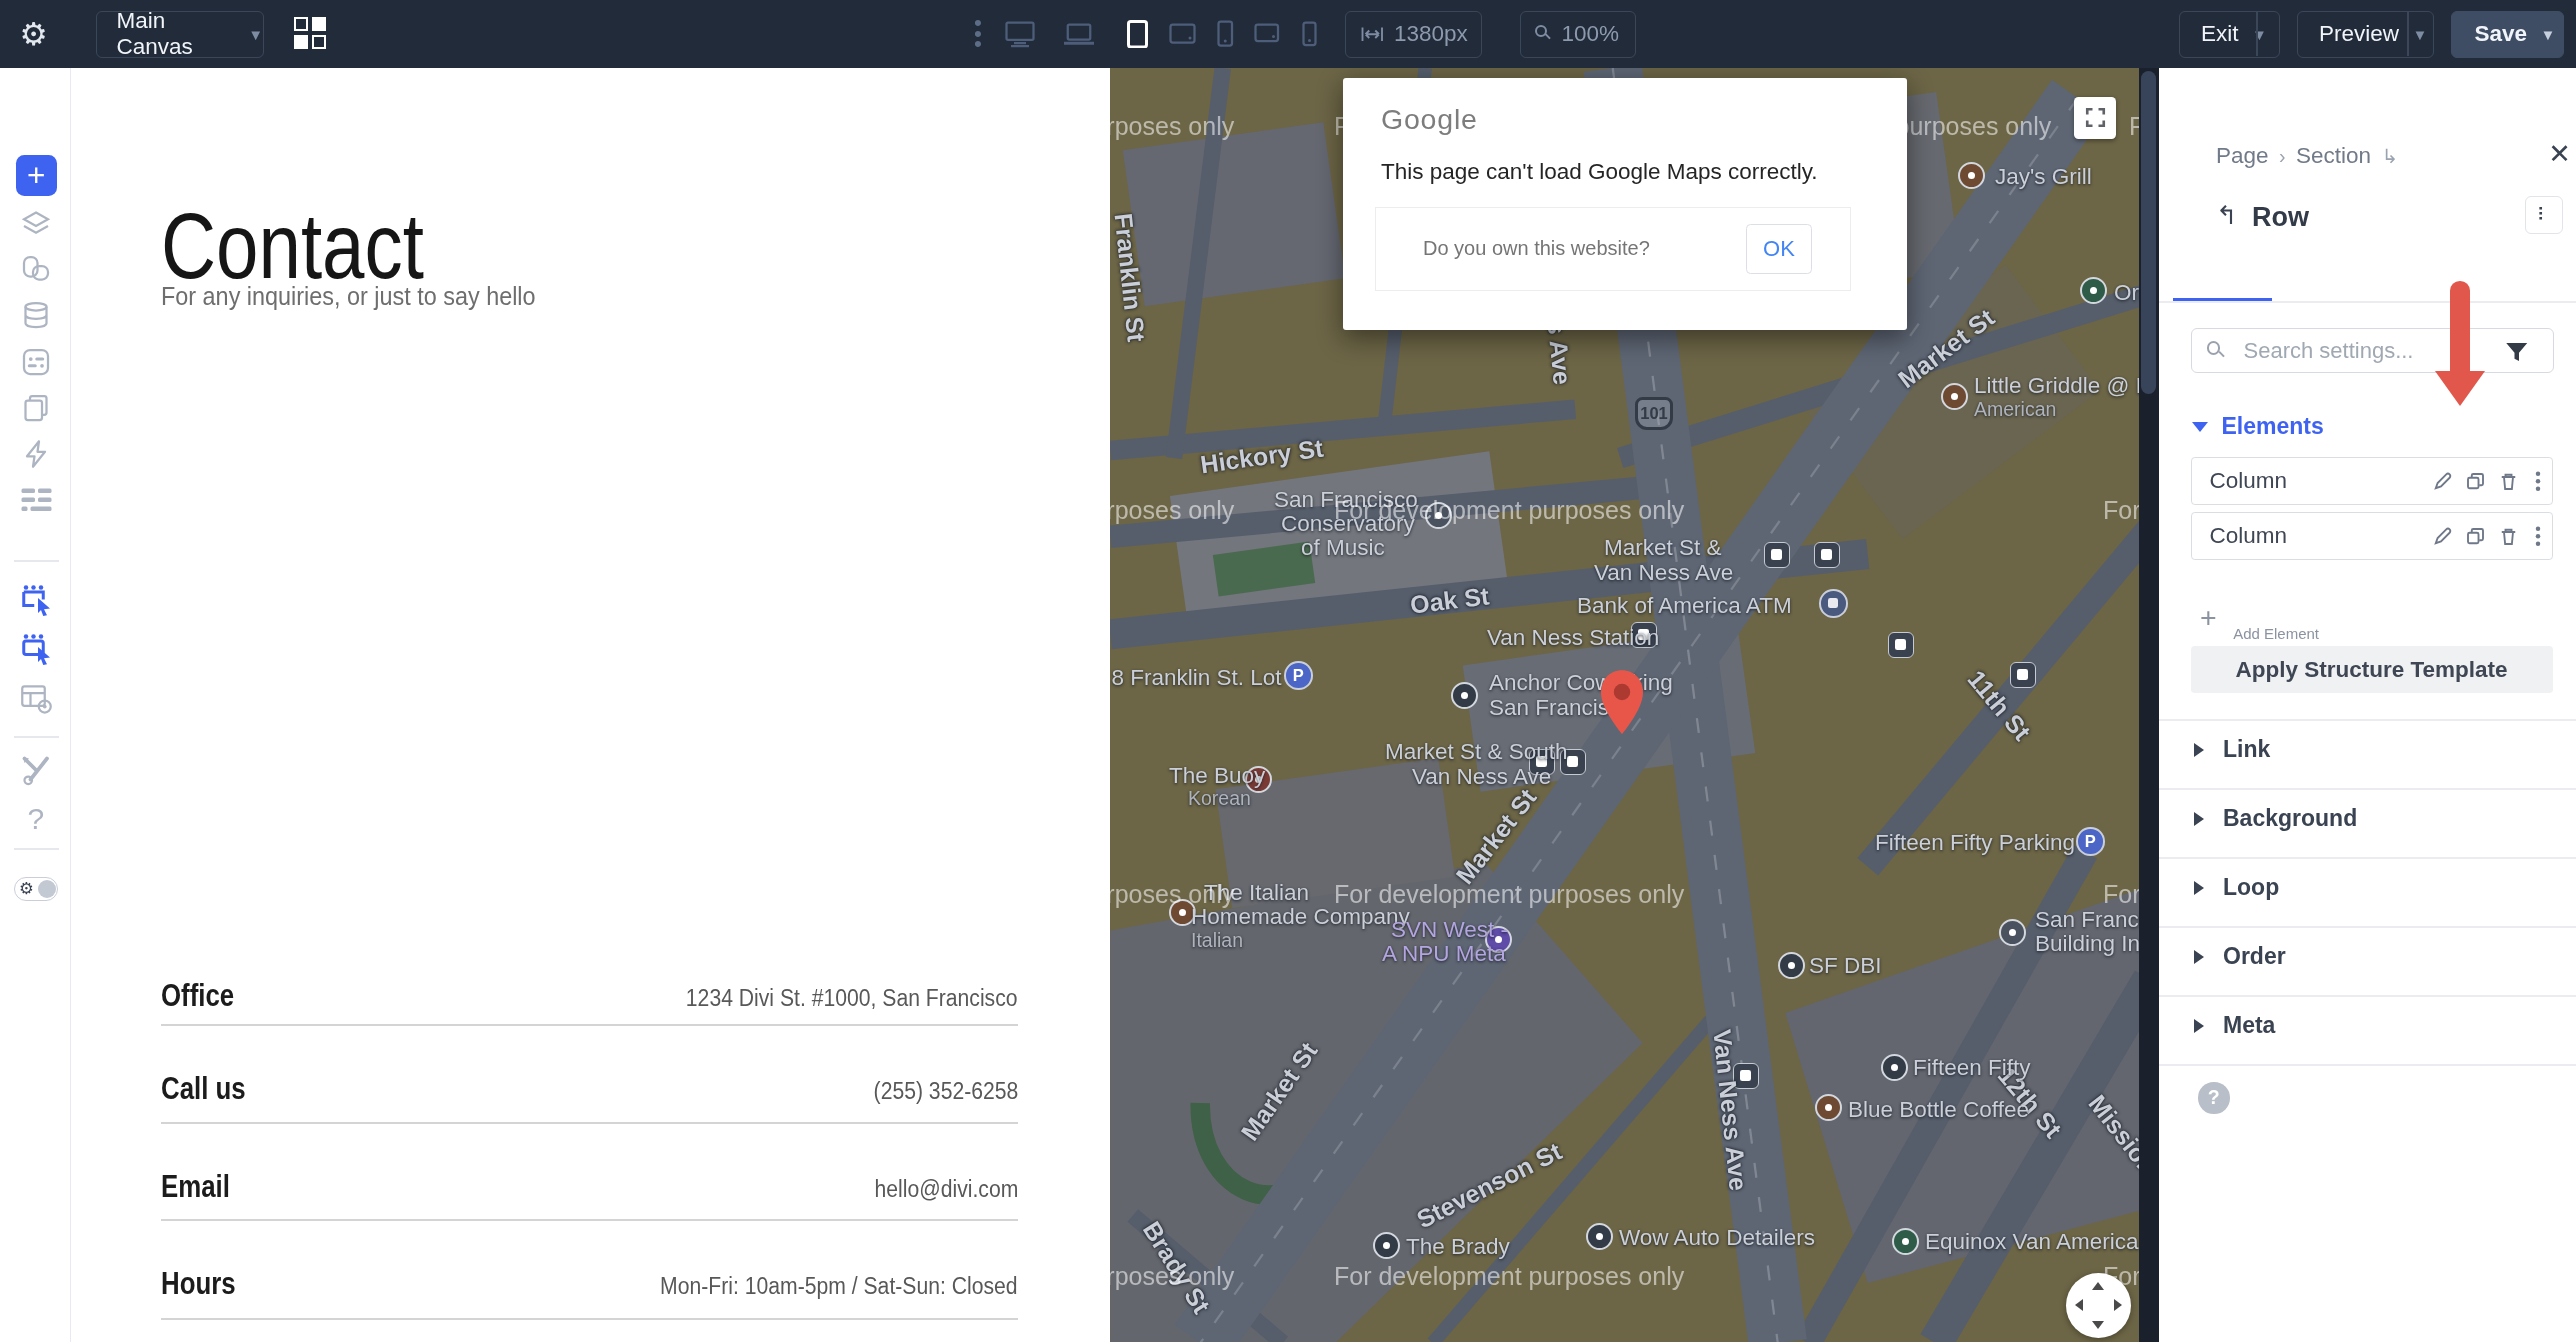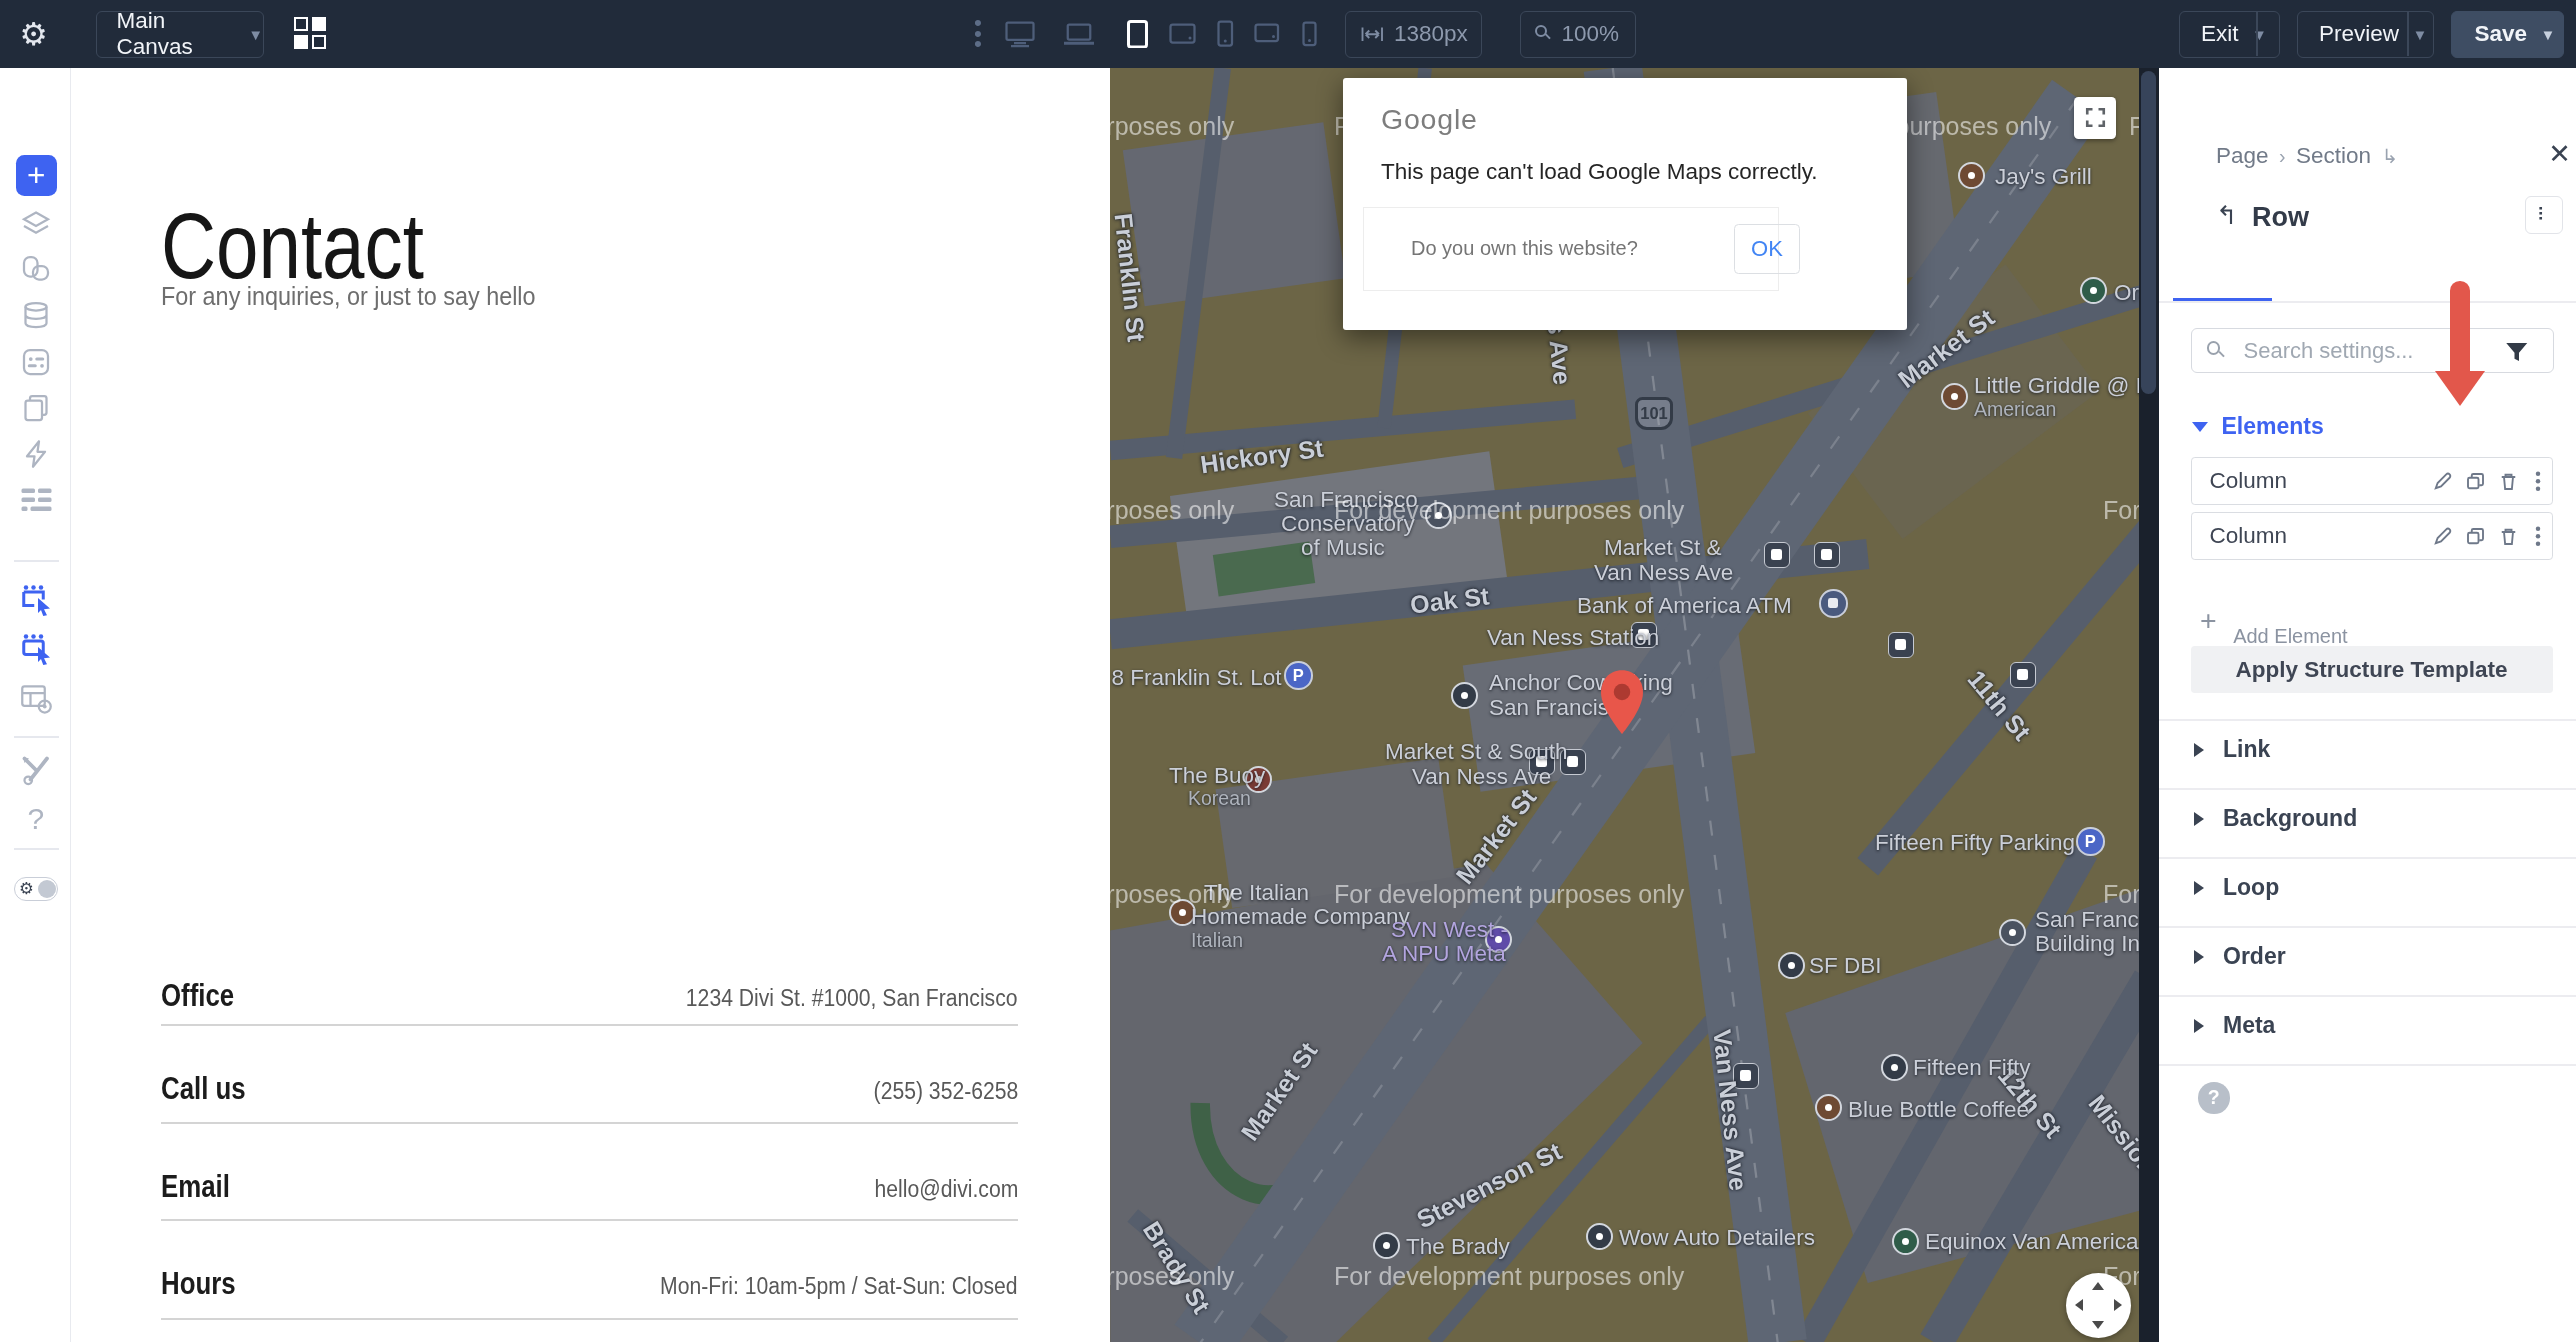--- a/index.html
+++ b/index.html
@@ -79,21 +79,21 @@
   .pan-t{position:absolute;left:50%;margin-left:-6.8px;top:9px;border-left:6.8px solid transparent;border-right:6.8px solid transparent;border-bottom:8.3px solid #4A4A4A;}
   .pan-b{position:absolute;left:50%;margin-left:-6.8px;bottom:9px;border-left:6.8px solid transparent;border-right:6.8px solid transparent;border-top:8.3px solid #4A4A4A;}
   .pan-l{position:absolute;top:50%;margin-top:-6.8px;left:9px;border-top:6.8px solid transparent;border-bottom:6.8px solid transparent;border-right:8.3px solid #4A4A4A;}
   .pan-r{position:absolute;top:50%;margin-top:-6.8px;right:9px;border-top:6.8px solid transparent;border-bottom:6.8px solid transparent;border-left:8.3px solid #4A4A4A;}
 
   
   .gdialog{position:absolute;left:233px;top:9.8px;width:564px;height:252px;background:#fff;border-radius:3px;z-index:10;
            box-shadow:0 7.5px 25.5px rgba(0,0,0,.45);}
   .g-brand{position:absolute;left:38px;top:25.5px;font-size:28.5px;color:#7D7D7D;letter-spacing:0.8px;}
   .g-msg{position:absolute;left:38px;top:81px;font-size:22.5px;color:#252525;}
-  .g-box{position:absolute;left:20px;top:129px;width:416px;height:84px;border:1.5px solid #EDEDED;box-sizing:border-box;}
+  .g-box{position:absolute;left:32px;top:129px;width:476px;height:84px;border:1.5px solid #EDEDED;box-sizing:border-box;}
   .g-q{position:absolute;left:47px;top:0;height:81px;display:flex;align-items:center;font-size:20px;color:#757575;}
   .g-ok{position:absolute;left:370px;top:15.8px;width:66px;height:50px;border:1.5px solid #DCDFE3;border-radius:4.5px;box-sizing:border-box;
         display:flex;align-items:center;justify-content:center;color:#4285F4;font-size:22px;}
 
   
   .canvas-scrollbar{position:absolute;left:2139px;top:68px;width:19.5px;height:1275px;background:#1A212C;z-index:20;}
   .canvas-scrollbar .thumb{position:absolute;left:2.3px;top:3px;width:15px;height:323px;background:#37445A;border-radius:7.5px;}
 
   
   .panel{position:absolute;left:2159px;top:68px;width:417px;height:1275px;background:#fff;z-index:20;}
@@ -114,21 +114,21 @@
   .mag:after{content:"";position:absolute;left:9.8px;top:9.8px;width:6.8px;height:2.3px;background:#9AA2AD;transform:rotate(45deg);}
   .p-el-head{position:absolute;left:33px;top:345px;display:flex;align-items:center;gap:13.5px;}
   .tri-down-blue{width:0;height:0;border-left:8.3px solid transparent;border-right:8.3px solid transparent;border-top:10.5px solid #3E63F1;}
   .p-el-label{font-size:23px;font-weight:700;color:#3E63F1;}
   .p-colrow{position:absolute;left:31.5px;width:362px;height:48px;border:1.5px solid #DADDE2;border-radius:3.8px;box-sizing:border-box;
             display:flex;align-items:center;}
   .p-colrow .name{margin-left:18px;font-size:22.5px;color:#3F4654;flex:1;}
   .p-colrow .ic{width:33px;display:flex;justify-content:center;}
   .p-add{position:absolute;left:41px;top:525px;display:flex;align-items:center;gap:16.5px;color:#8B93A1;}
   .p-add .plus{font-size:28.5px;line-height:1;}
-  .p-add .txt{font-size:20px;margin-top:32px;}
+  .p-add .txt{font-size:15px;margin-top:32px;}
   .p-apply{position:absolute;left:31.5px;top:578px;width:362px;height:47px;background:#F0F1F3;border-radius:3.8px;
            display:flex;align-items:center;justify-content:center;font-size:22.5px;font-weight:700;color:#3F4654;}
   .p-section{position:absolute;left:35px;display:flex;align-items:center;gap:19px;}
   .tri-right{width:0;height:0;border-top:7.5px solid transparent;border-bottom:7.5px solid transparent;border-left:10.5px solid #3A4352;}
   .p-section .s-lbl{font-size:23px;font-weight:700;color:#3A4352;}
   .p-help{position:absolute;left:39px;top:1014px;width:31.5px;height:31.5px;border-radius:50%;background:#B8BFC9;color:#fff;
           font-size:19.5px;font-weight:700;display:flex;align-items:center;justify-content:center;}
   .funnel{position:absolute;left:312px;top:10.5px;}
 
   

